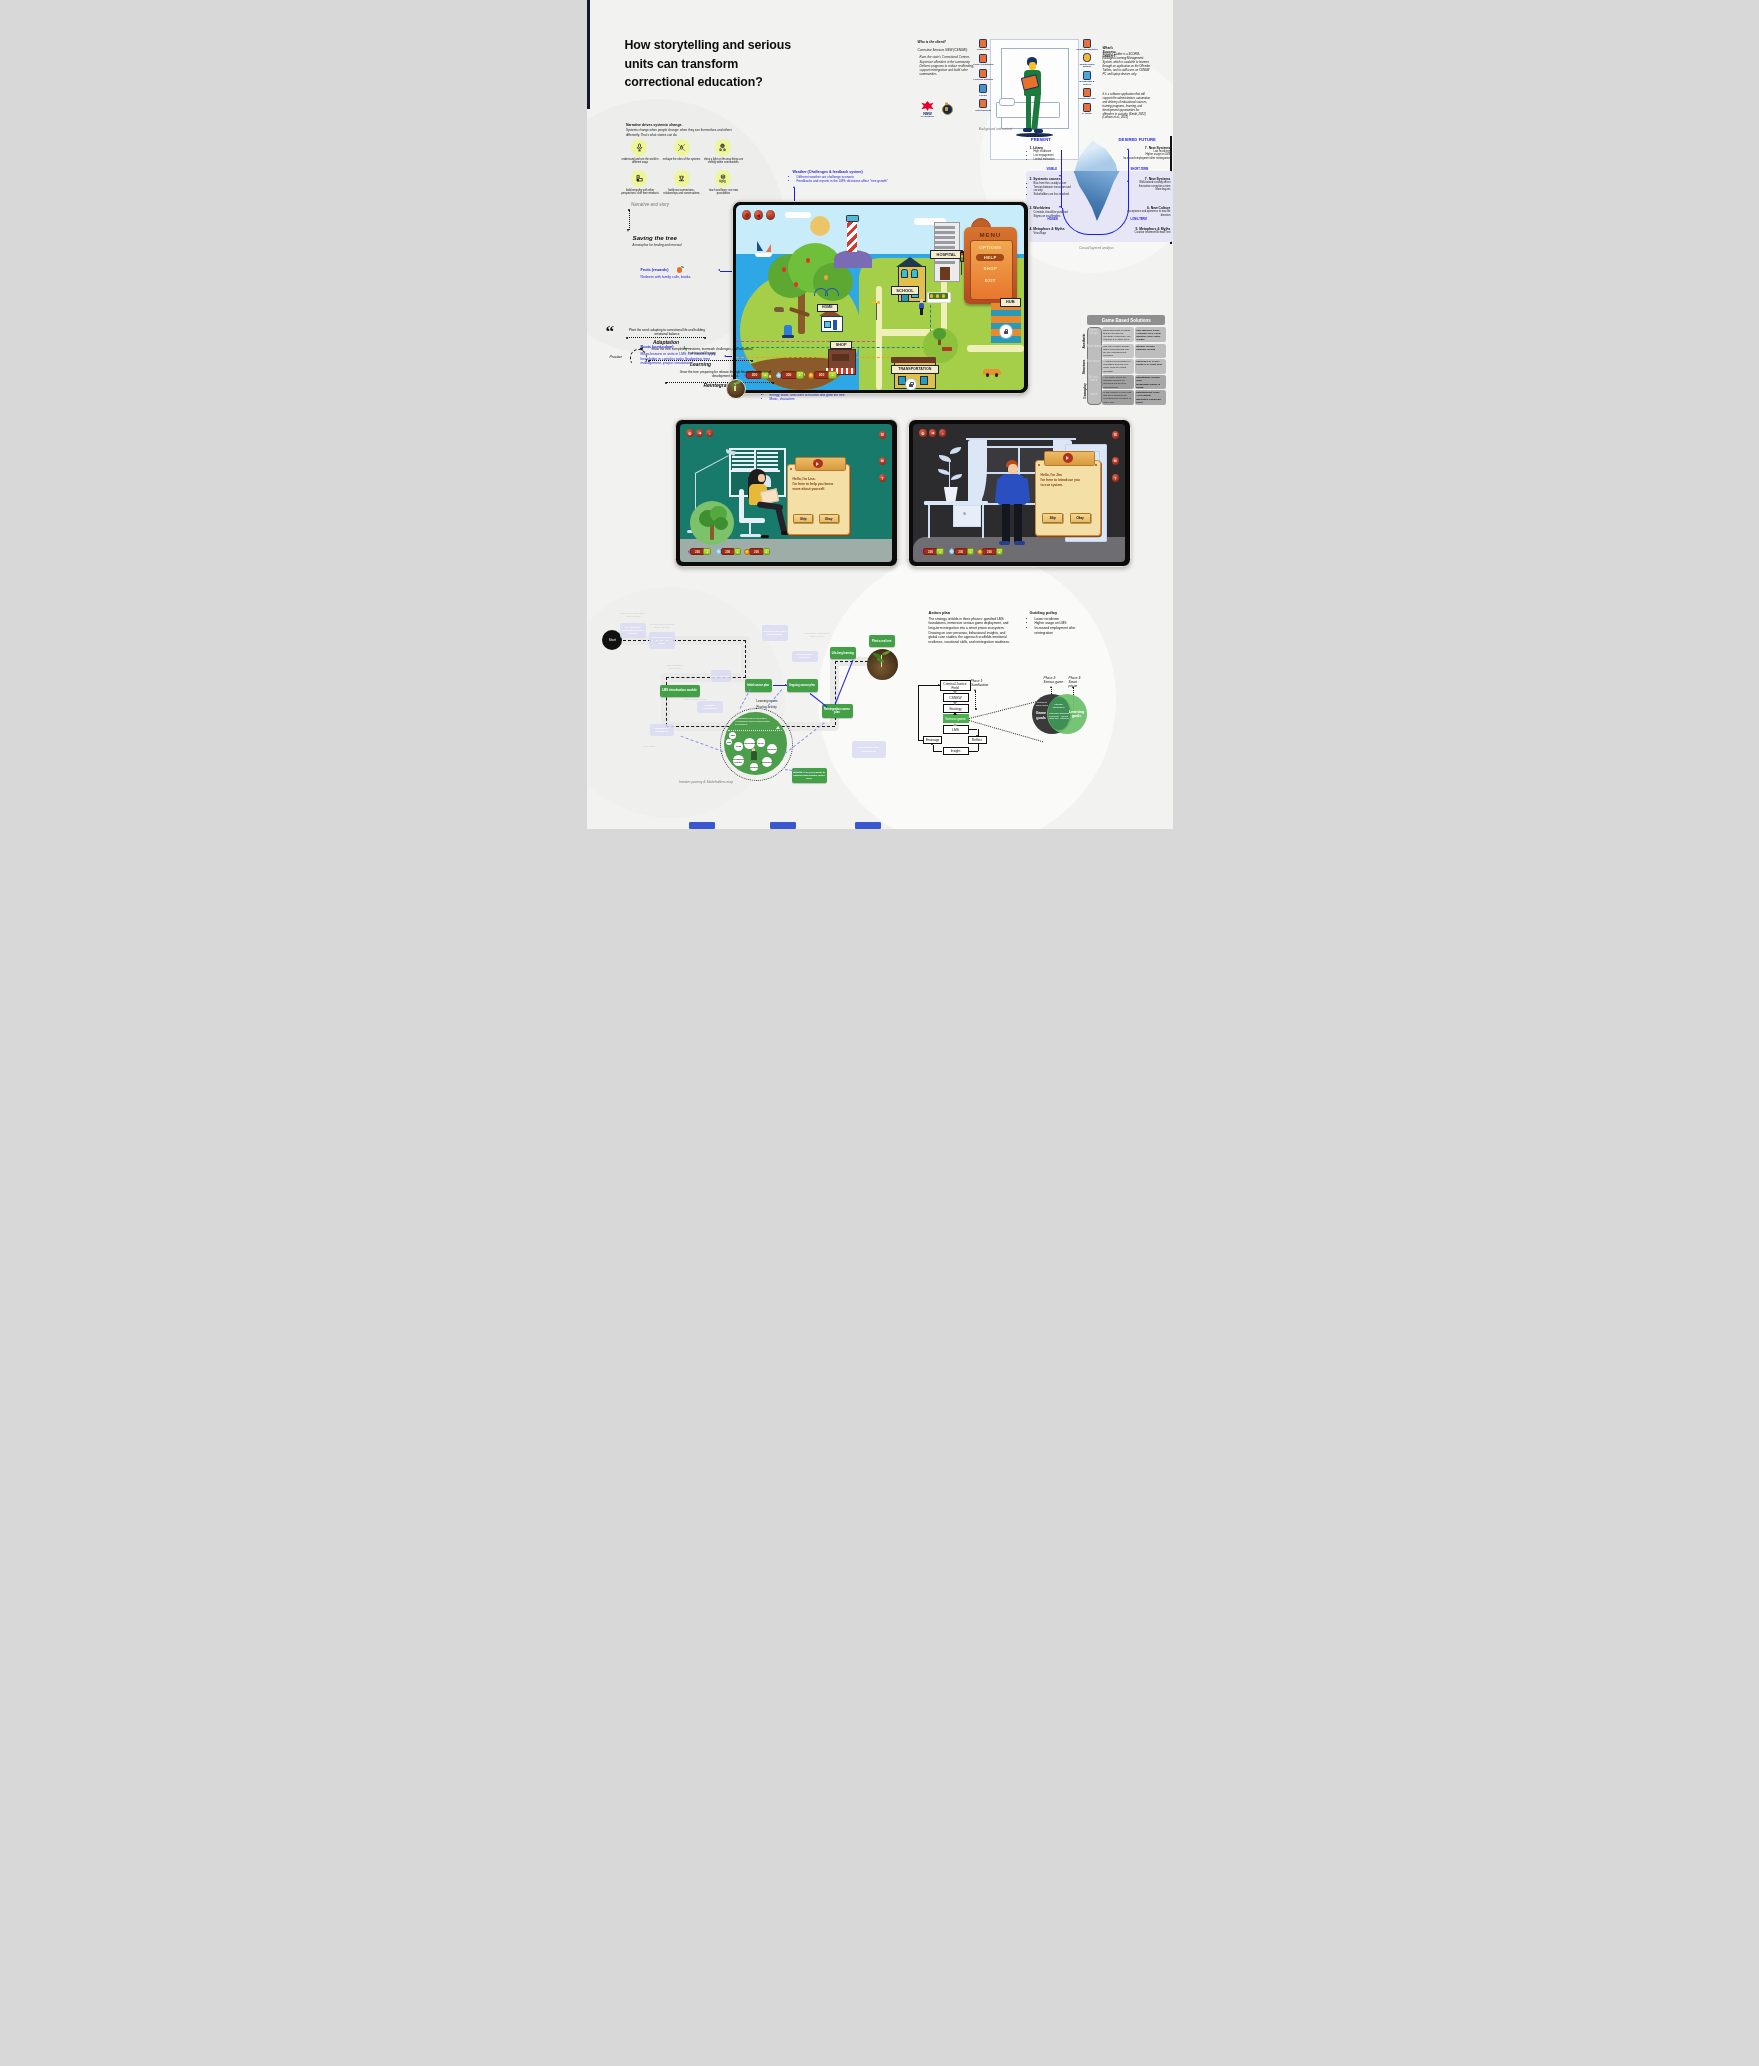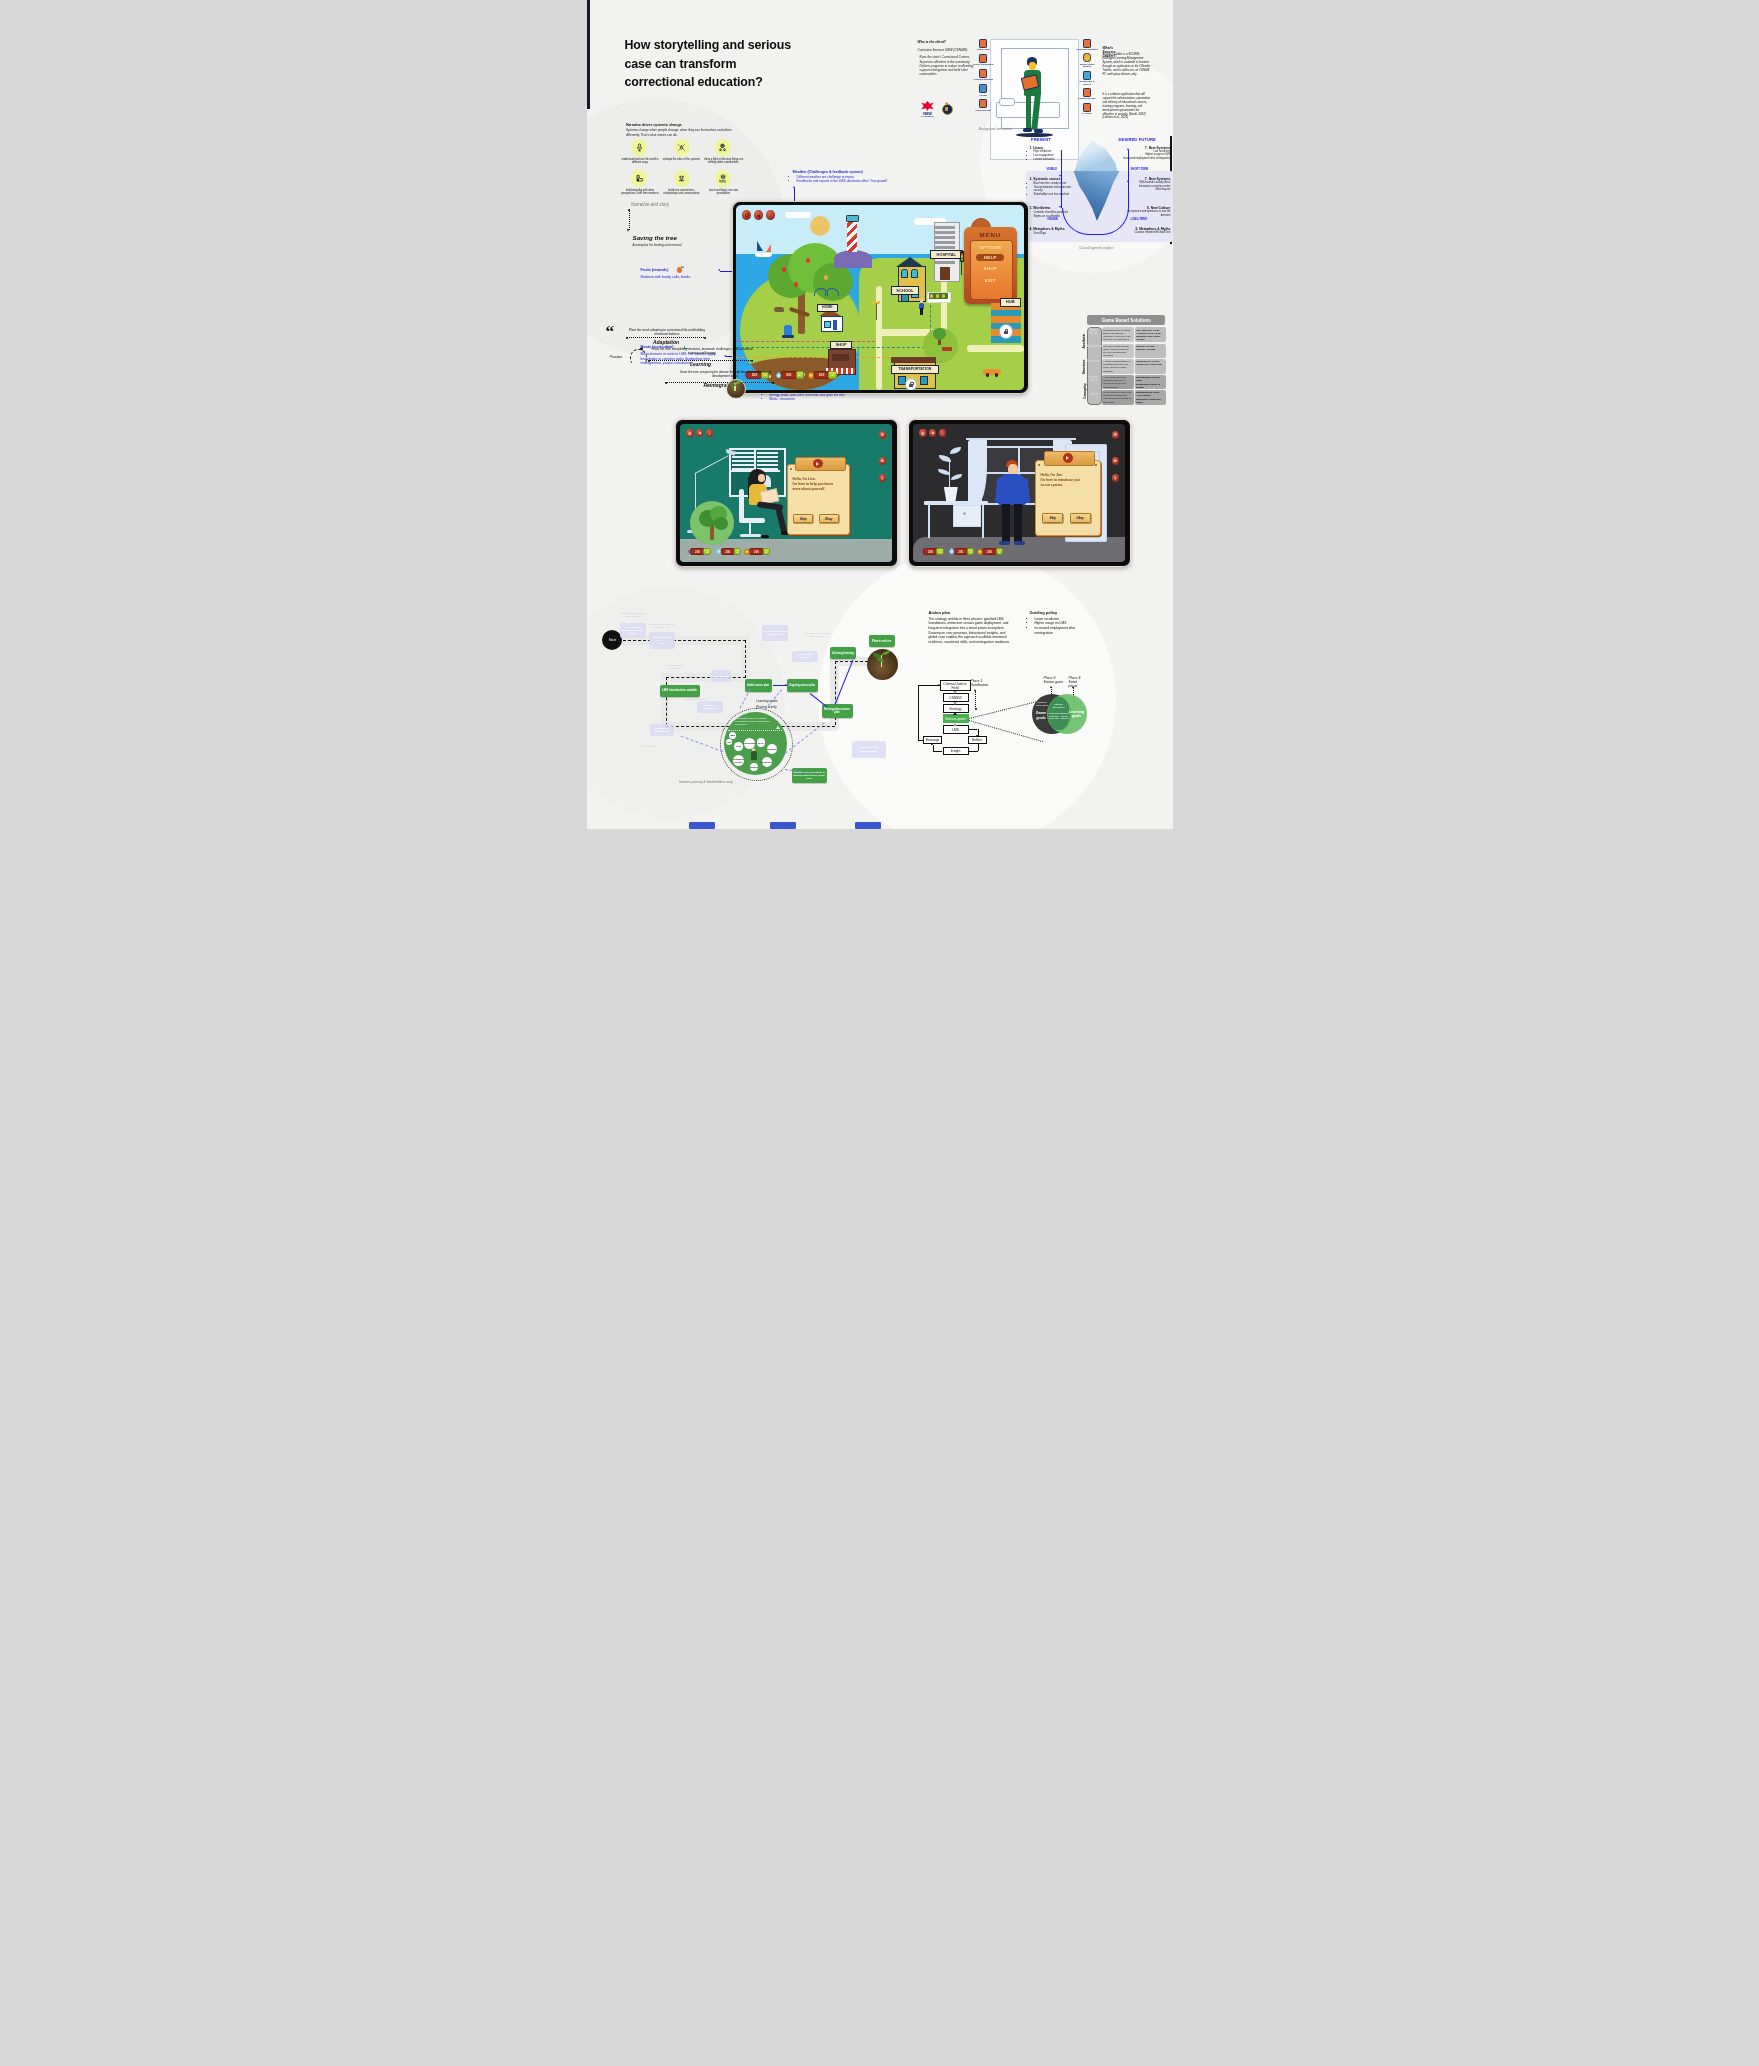--- a/index.html
+++ b/index.html
@@ -100,21 +100,21 @@
 
 <div class="poster">
 
   <div class="bgc" style="left:-58px;top:99px;width:256px;height:256px;background:#ededeb"></div>
   <div class="bgc" style="left:231px;top:550px;width:298px;height:298px;background:#fafaf8"></div>
   <div class="bgc" style="left:-33px;top:587px;width:231px;height:231px;background:#efefed"></div>
   <div class="bgc" style="left:393px;top:50px;width:223px;height:223px;background:#f7f7f5"></div>
   <div class="a" style="left:0;top:0;width:3.7px;height:109px;background:#15152e"></div>
   <div class="a" style="left:583px;top:136px;width:2.9px;height:108px;background:#101016"></div>
 
-  <div class="a title" style="left:38px;top:36px;width:174px">How storytelling and serious case can transform correctional education?</div>
+  <div class="a title" style="left:38px;top:36px;width:174px">How storytelling and serious units can transform correctional education?</div>
 
   <div class="a" style="left:329px;top:36px;width:198px;height:94px">
     <div class="a it b" style="left:2.1px;top:4.1px;font-size:3.3px;color:#111">Who is the client?</div>
     <div class="a it" style="left:2.1px;top:12.4px;width:58px;font-size:3.1px;color:#111">Corrective Services NSW (CSNSW):</div>
     <div class="a" style="left:4.1px;top:20px;width:57px">
       <div class="cl-bullet">Runs the state's Correctional Centres.</div>
       <div class="cl-bullet">Supervise offenders in the community.</div>
       <div class="cl-bullet">Delivers programs to reduce reoffending, support reintegration and build safer communities.</div>
     </div>
 

